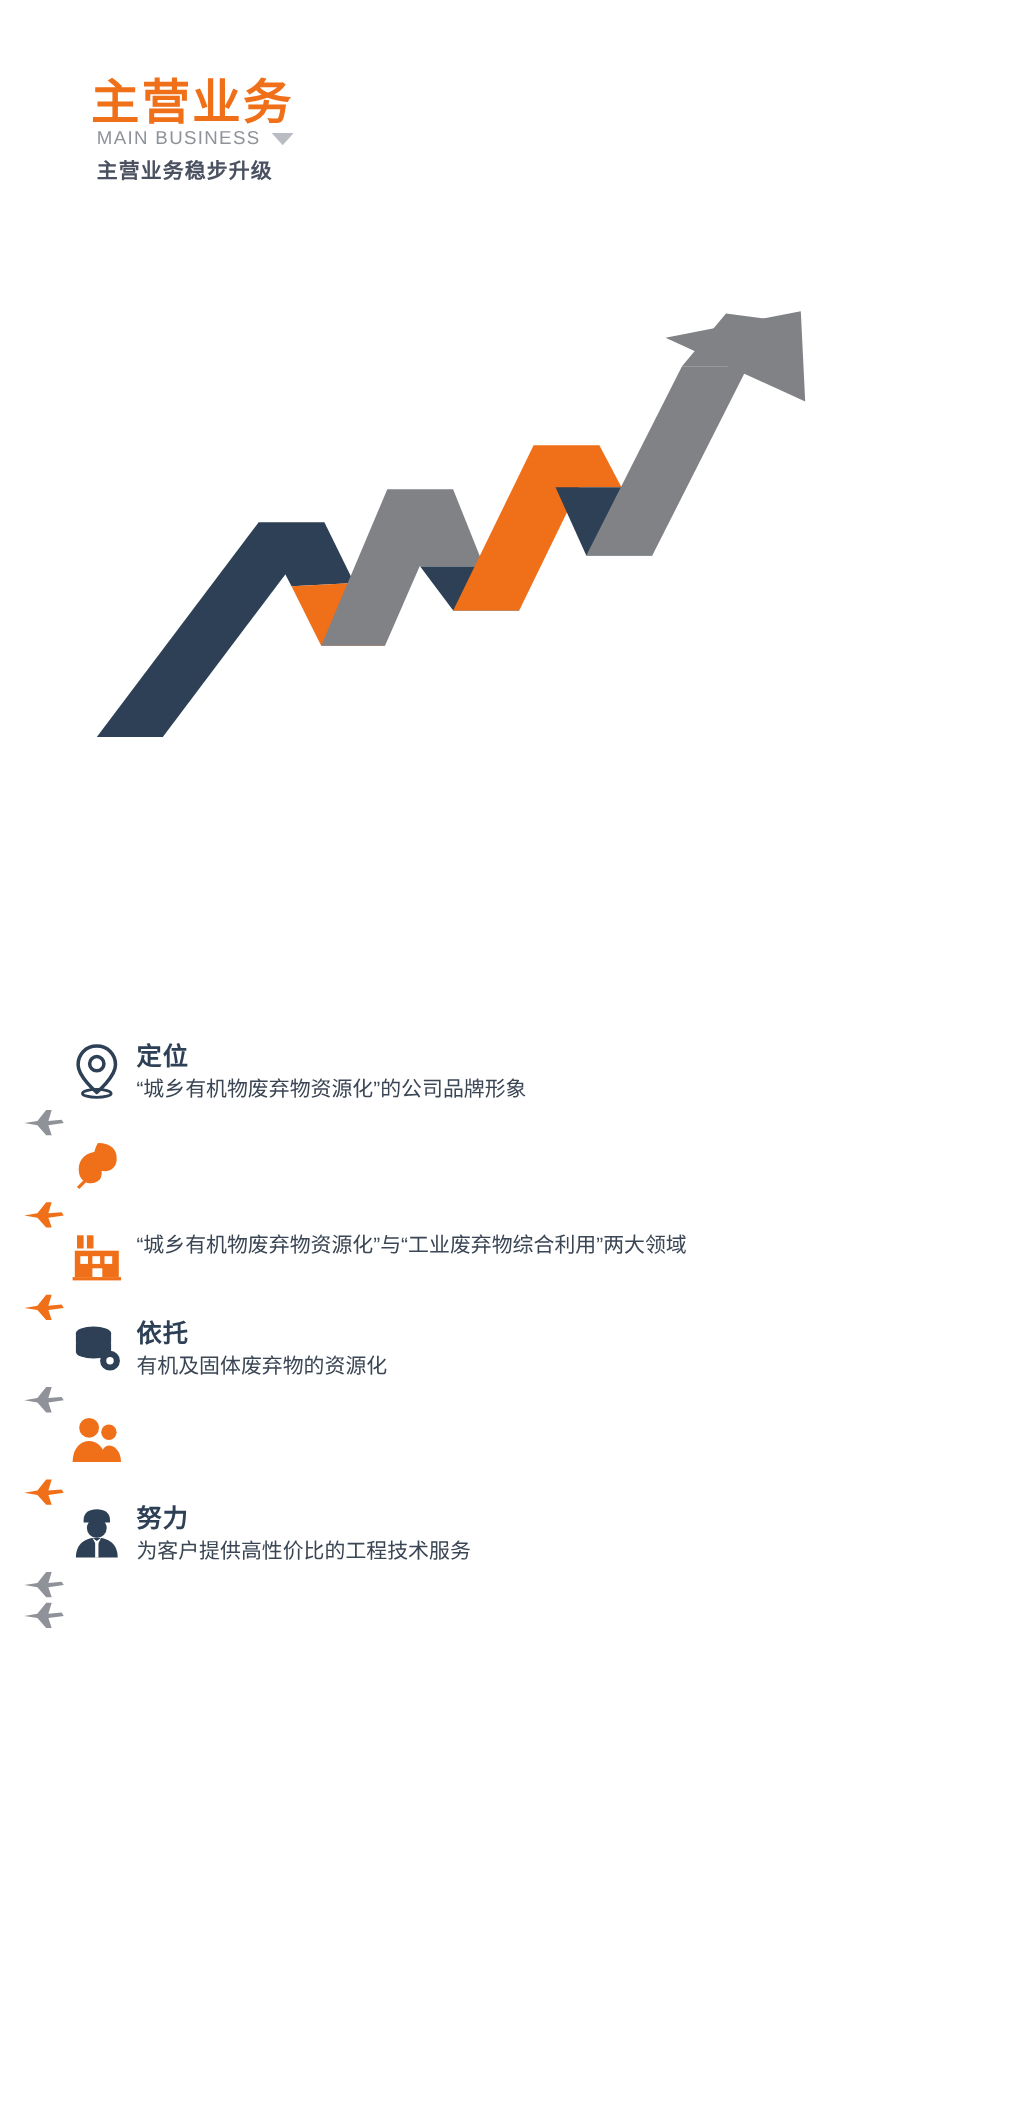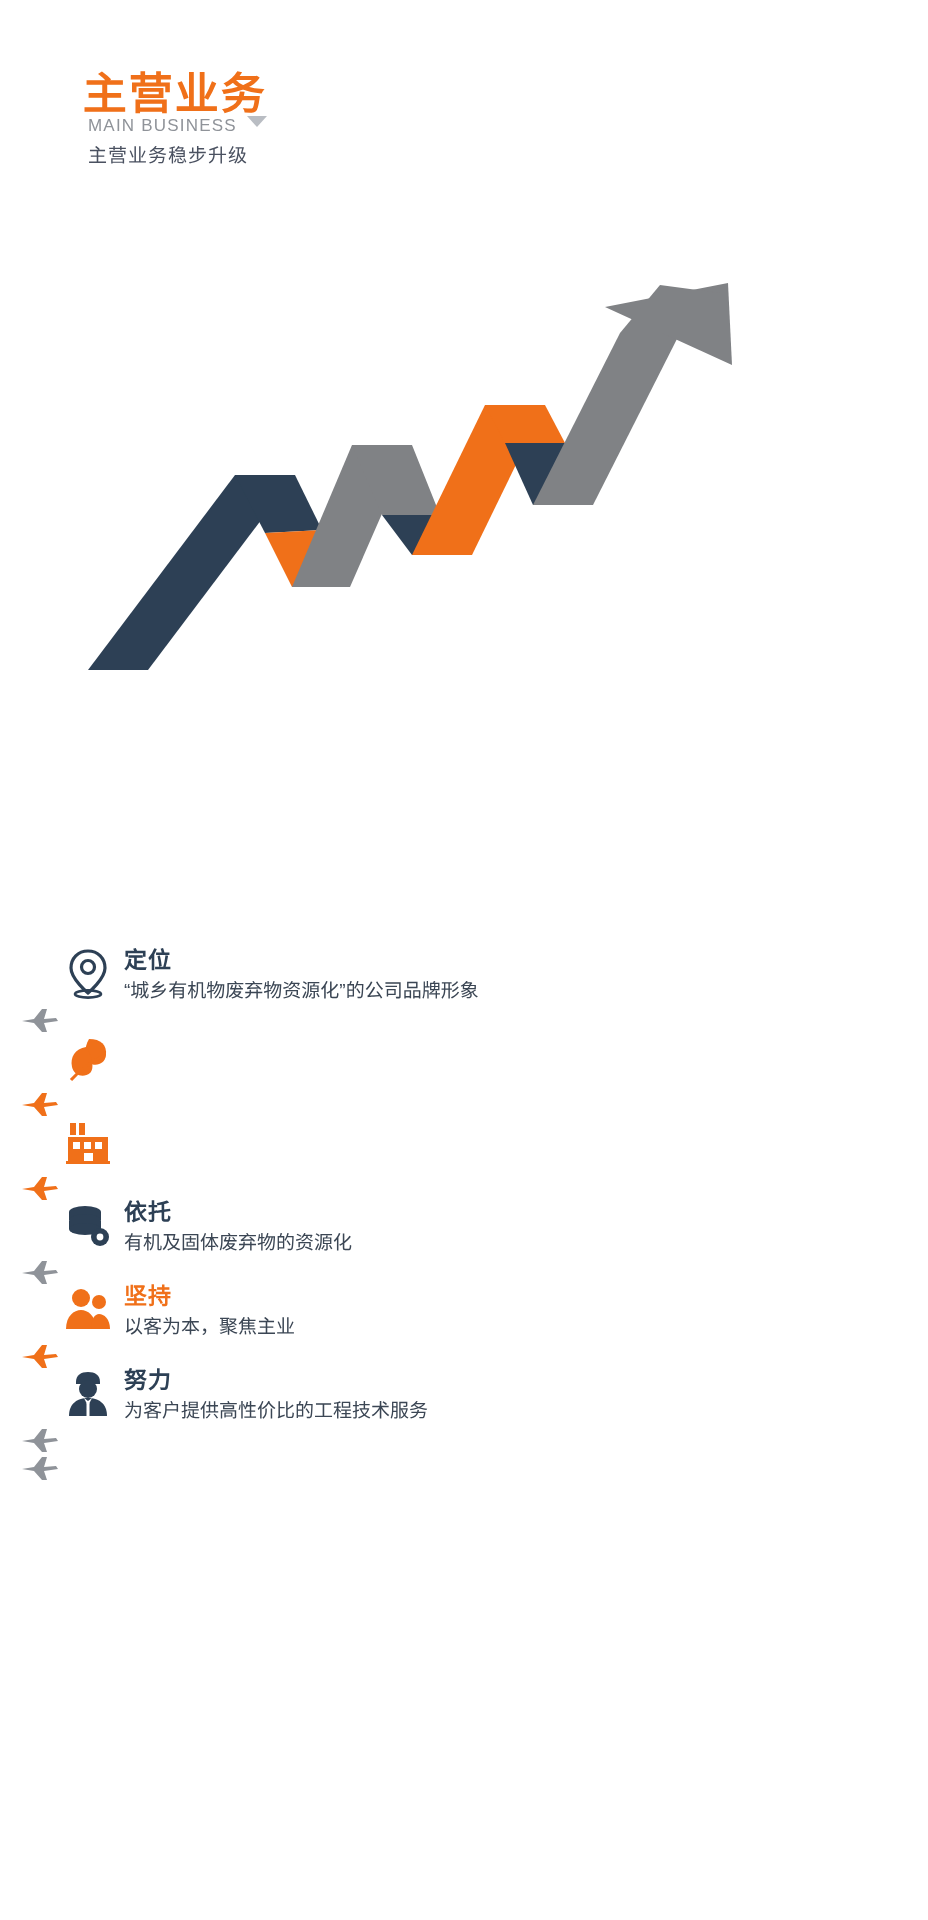--- a/index.html
+++ b/index.html
@@ -32,39 +32,39 @@
     color: #f07019;
     letter-spacing: 2px;
     line-height: 1;
   }
   .header-right {
     margin-left: 18px;
     padding-bottom: 2px;
   }
   .header-en-row {
     display: flex;
-    align-items: flex-start;
+    align-items: center;
   }
   .header-title-en {
     font-size: 17px;
     color: #8f9399;
     letter-spacing: 1.2px;
     line-height: 1.2;
   }
   .header-caret {
     width: 0;
     height: 0;
     margin-left: 10px;
     border-left: 10px solid transparent;
     border-right: 10px solid transparent;
     border-top: 11px solid #b9bdc3;
   }
   .header-sub-cn {
     font-size: 19px;
-    font-weight: normal;
+    font-weight: bold;
     color: #4a5160;
     letter-spacing: 1px;
     margin-top: 4px;
   }
 
   
   .arrow-wrap {
     position: absolute;
     left: 60px;
     top: 265px;
@@ -218,20 +218,21 @@
         <rect x="15" y="4" width="6" height="12" fill="#f07019"></rect>
         <rect x="4" y="18" width="40" height="24" fill="#f07019"></rect>
         <rect x="9" y="23" width="7" height="7" fill="#ffffff"></rect>
         <rect x="20" y="23" width="7" height="7" fill="#ffffff"></rect>
         <rect x="31" y="23" width="7" height="7" fill="#ffffff"></rect>
         <rect x="20" y="34" width="9" height="8" fill="#ffffff"></rect>
         <rect x="2" y="42" width="44" height="3" fill="#f07019"></rect>
       </svg>
     </div>
     <div class="texts">
+      <div class="row-desc">“城乡有机物废弃物资源化”与“工业废弃物综合利用”两大领域</div>
     </div>
   </div>
 
   <div class="row">
     <div class="plane" style="top:62px;">
       <svg width="40" height="26" viewBox="0 0 40 26">
           <path d="M2 14 L14 12 L22 2 L27 2 L24 12 L36 11 L38 14 L24 16 L27 25 L22 25 L14 16 Z" fill="#8f9399"></path>
         </svg>
     </div>
     <div class="icon-box">
@@ -258,24 +259,20 @@
         </svg>
     </div>
     <div class="icon-box">
       <svg width="48" height="46" viewBox="0 0 48 46">
         <circle cx="17" cy="11" r="9" fill="#f07019"></circle>
         <path d="M2 42 C2 29 10 23 17 23 C24 23 32 29 32 42 Z" fill="#f07019"></path>
         <circle cx="35" cy="15" r="7" fill="#f07019"></circle>
         <path d="M27 42 C27 32 31 27 35 27 C40 27 46 32 46 42 Z" fill="#f07019"></path>
       </svg>
     </div>
-    <div class="texts">
-      <div class="row-title t-orange">坚持</div>
-      <div class="row-desc">以客为本，聚焦主业</div>
-    </div>
   </div>
 
   <div class="row">
     <div class="plane" style="top:62px;">
       <svg width="40" height="26" viewBox="0 0 40 26">
           <path d="M2 14 L14 12 L22 2 L27 2 L24 12 L36 11 L38 14 L24 16 L27 25 L22 25 L14 16 Z" fill="#8f9399"></path>
         </svg>
     </div>
     <div class="icon-box">
       <svg width="46" height="48" viewBox="0 0 46 48">

